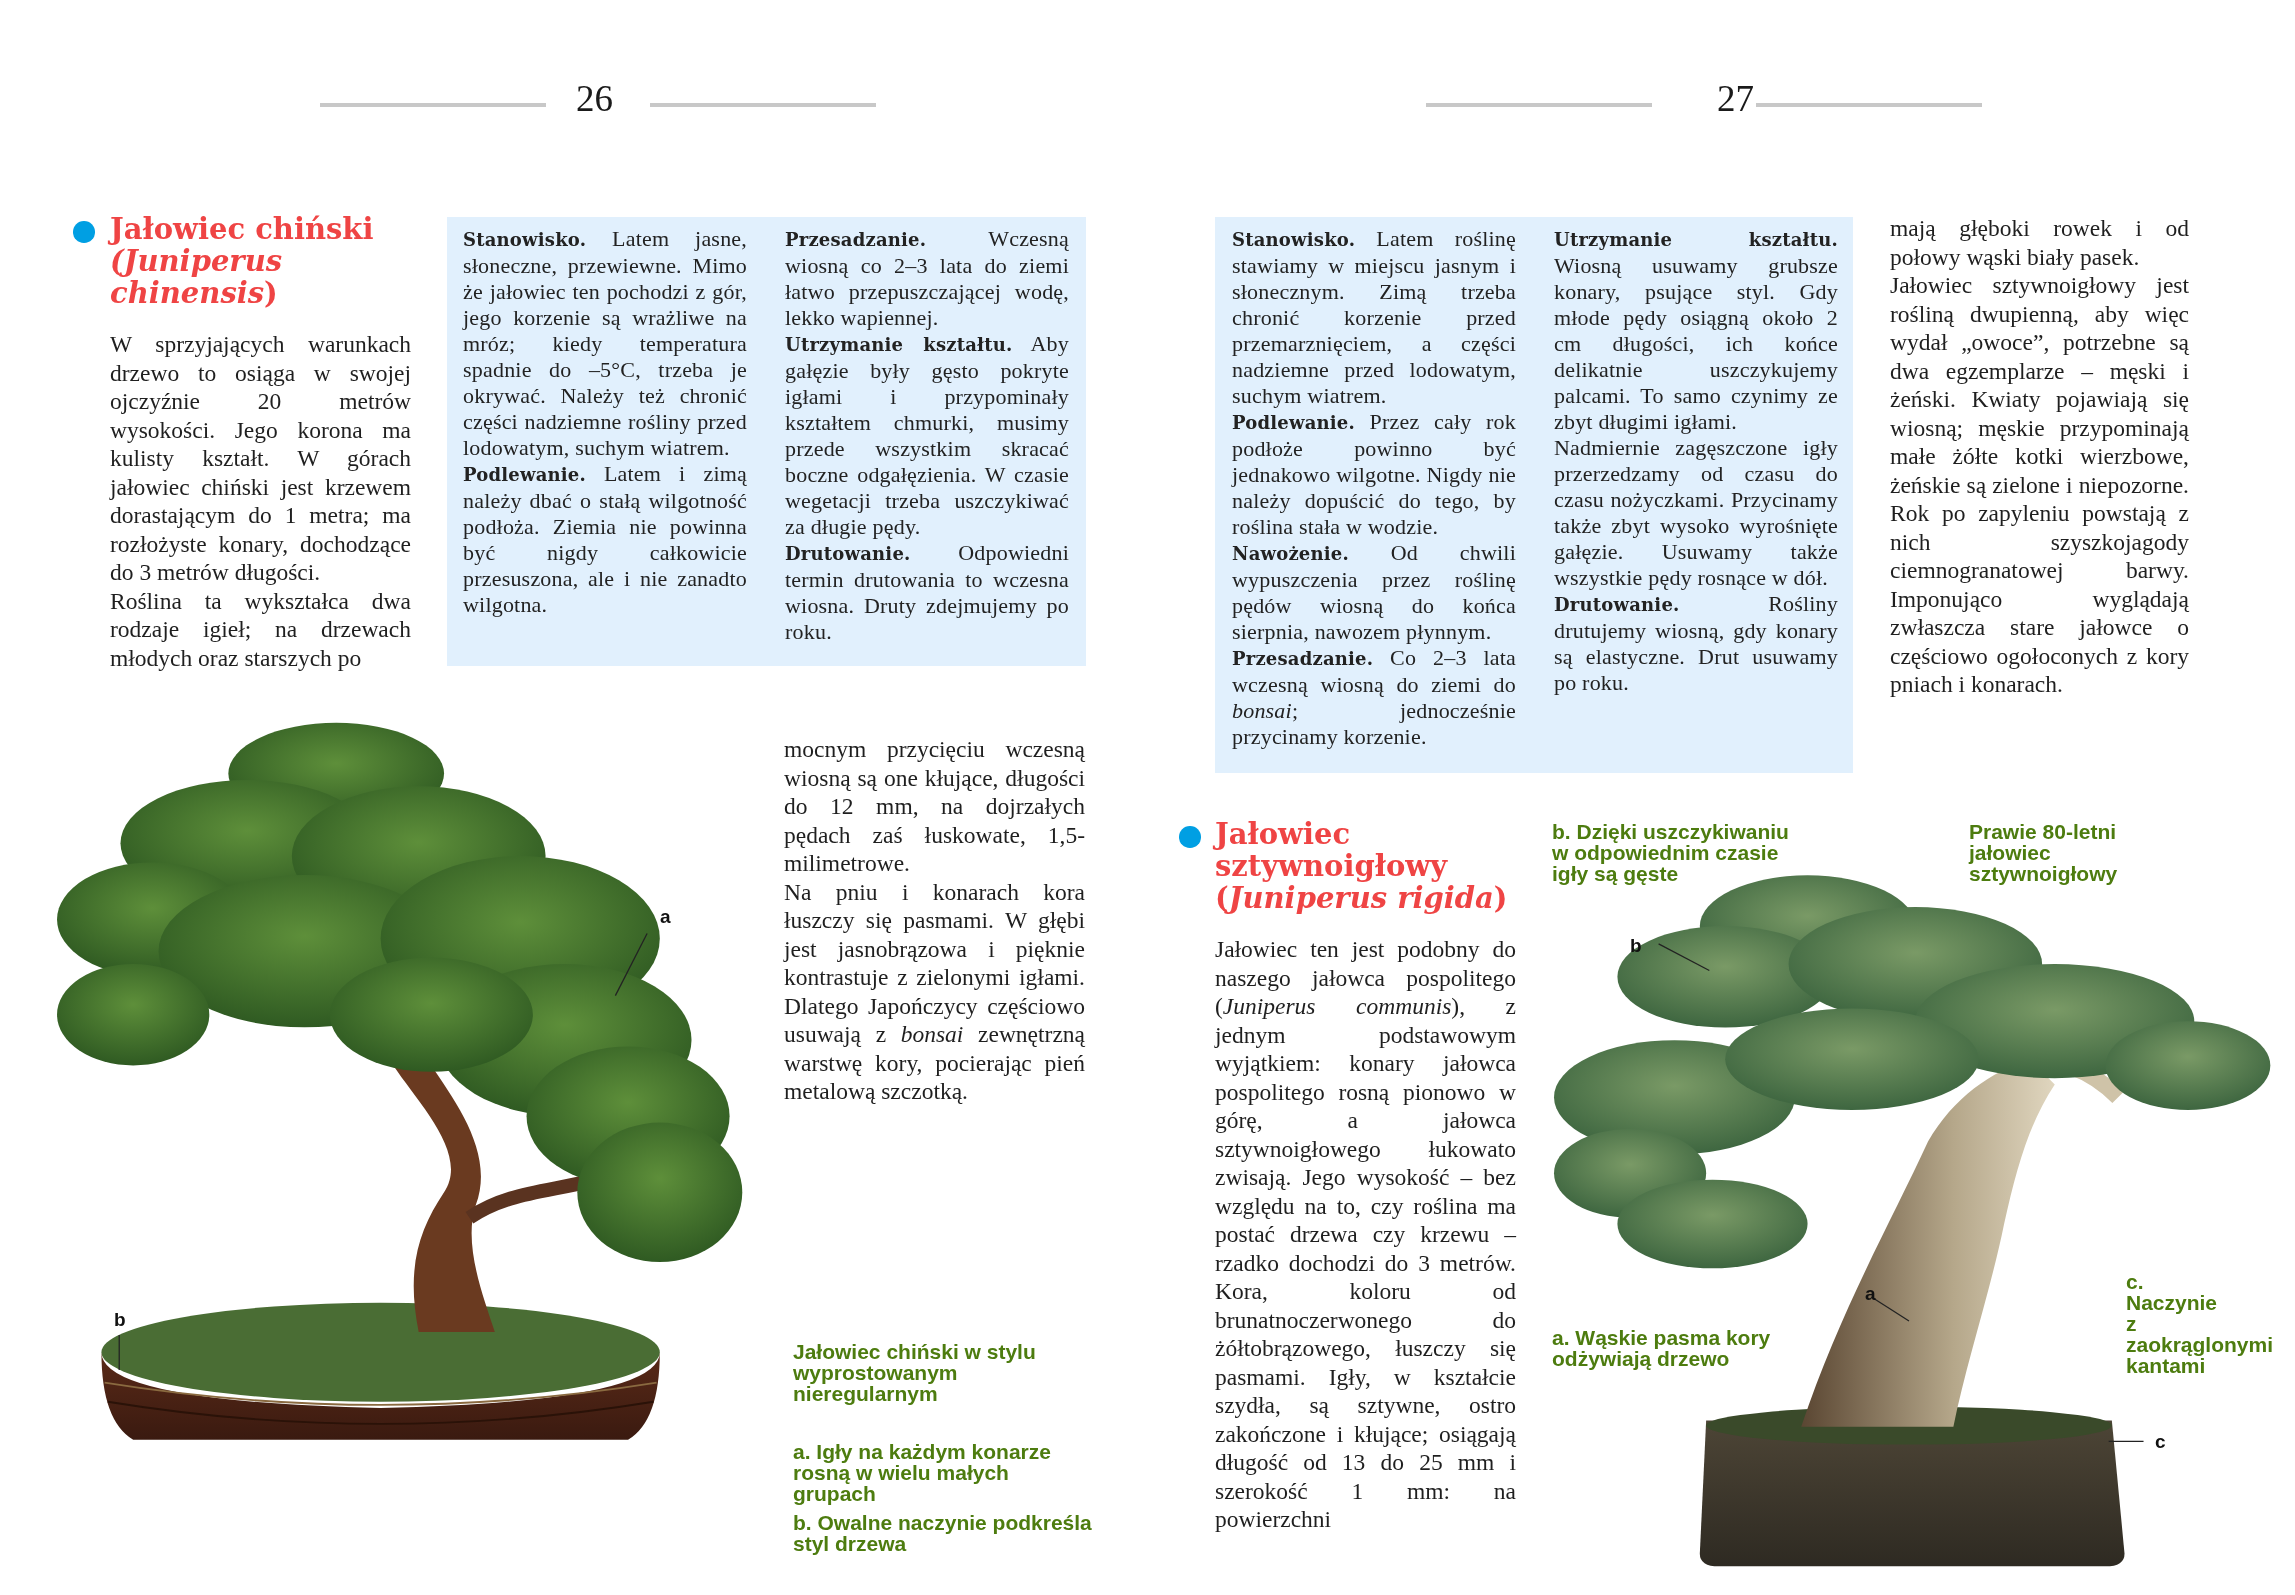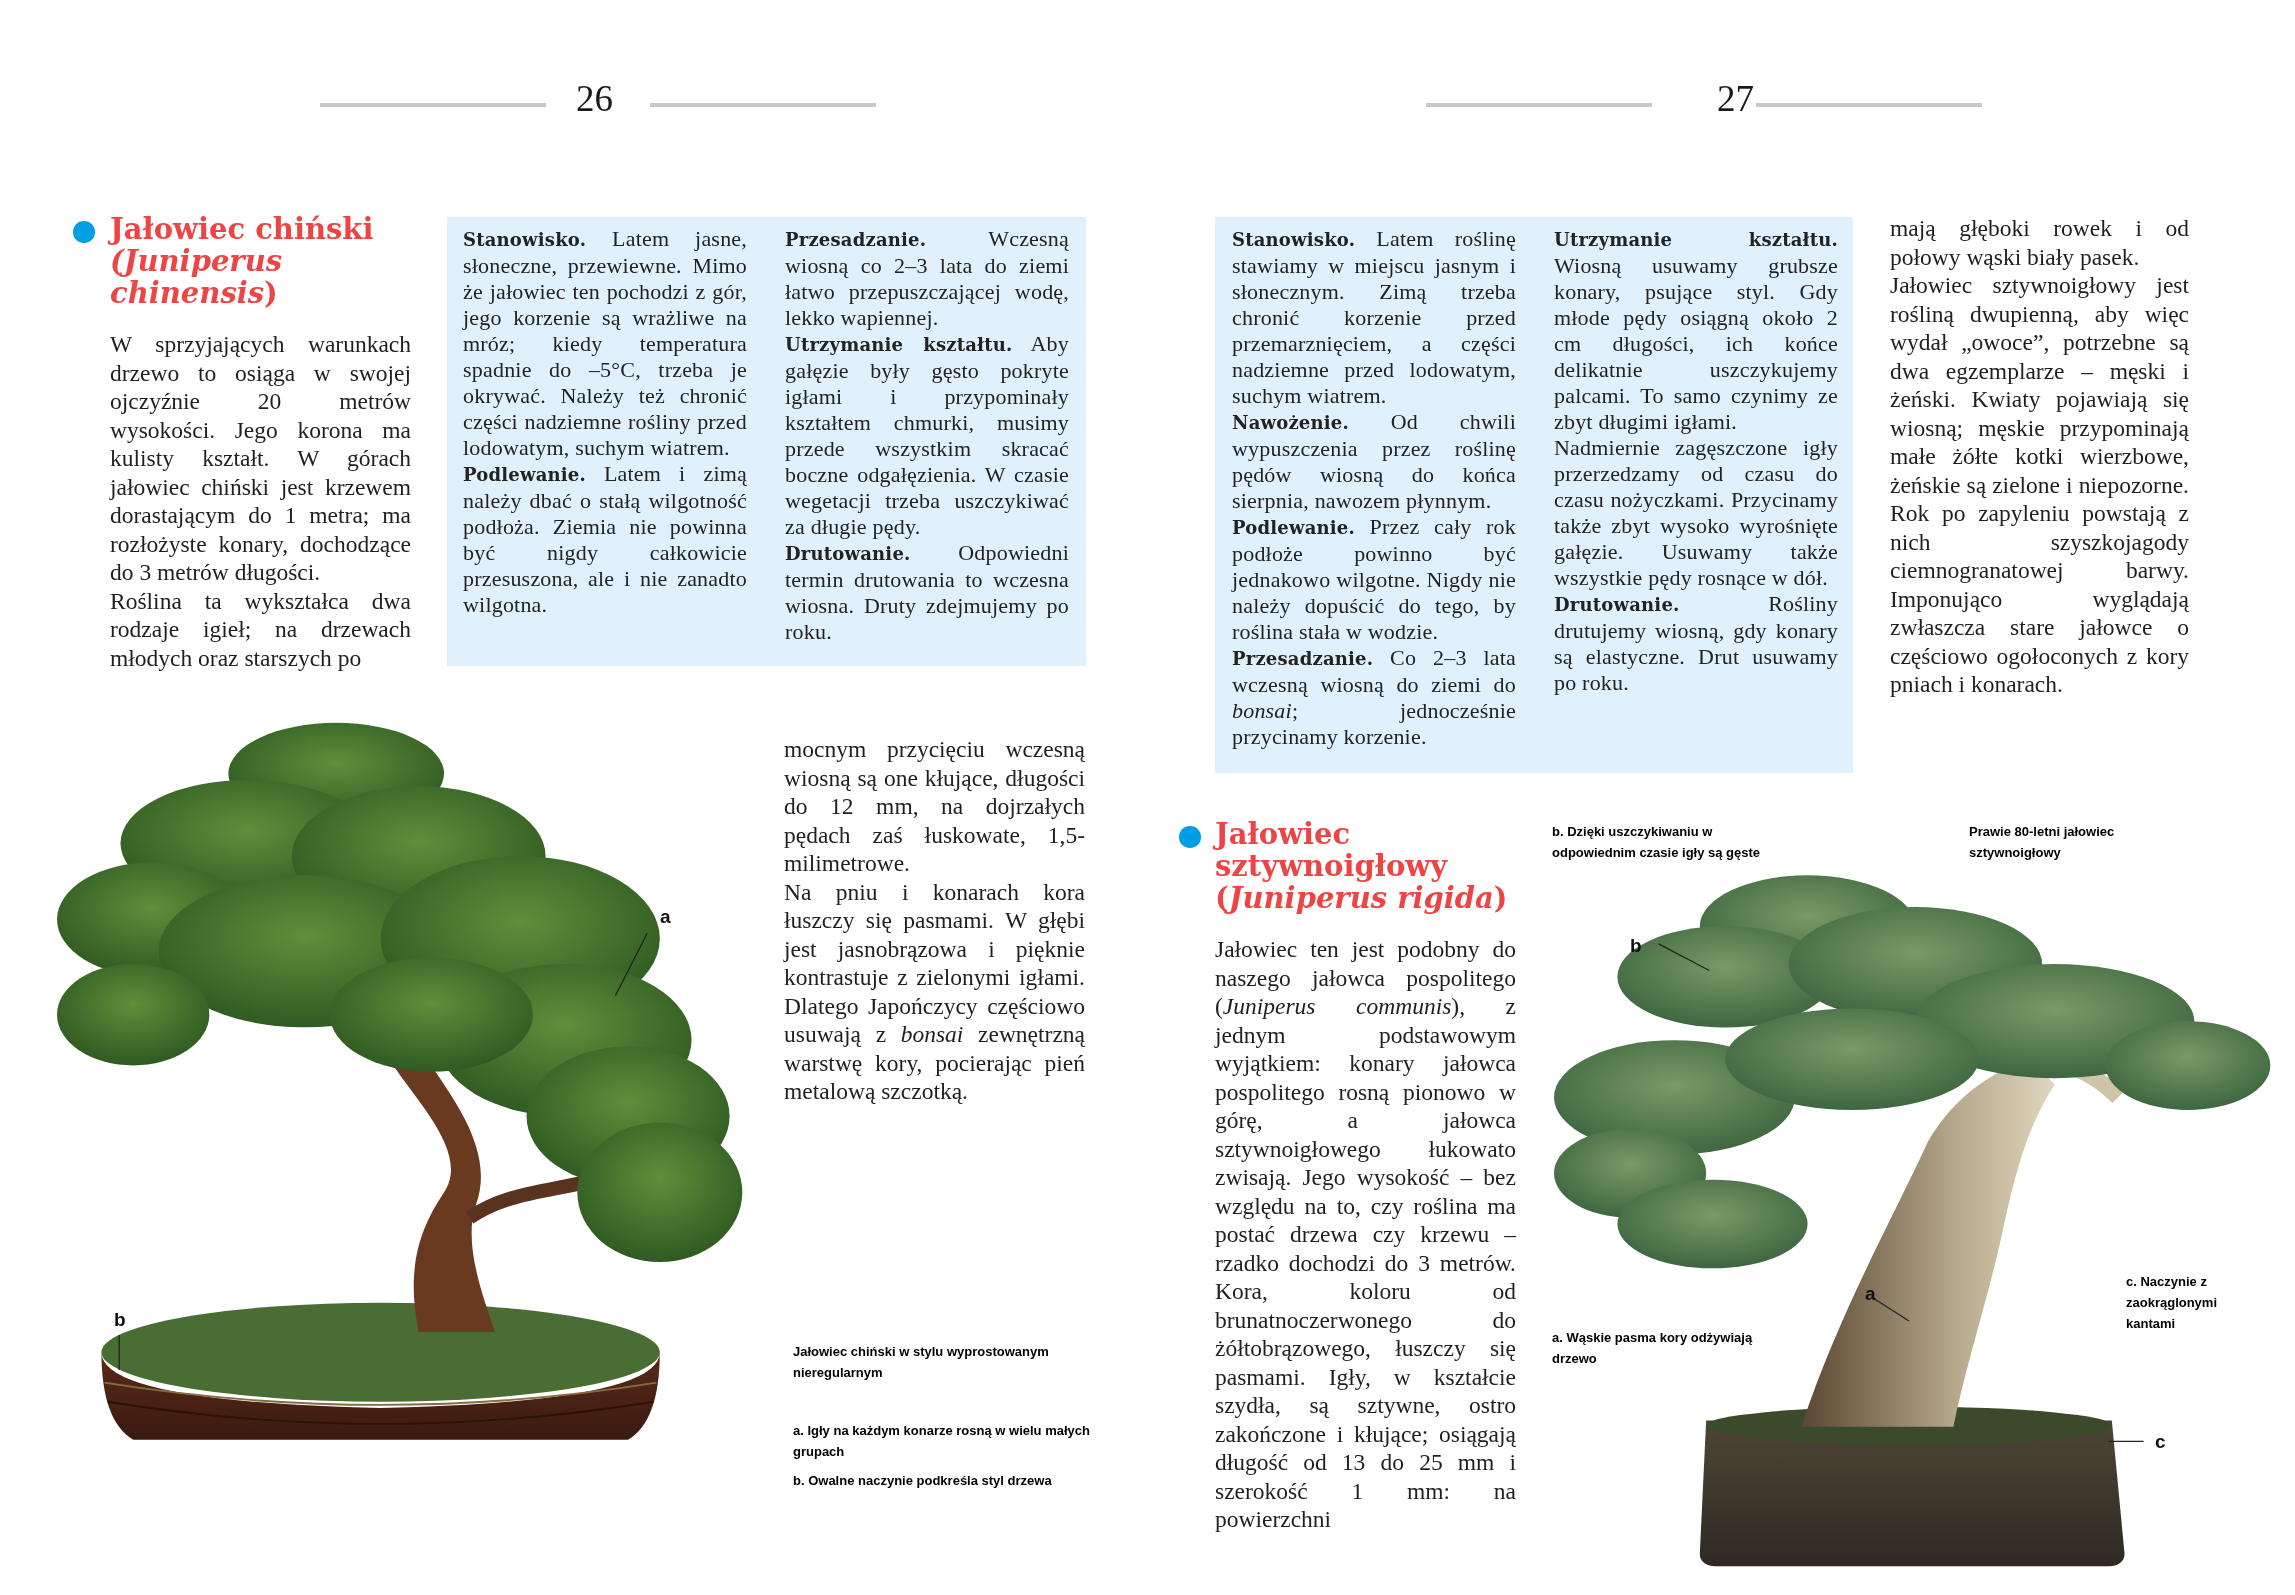--- a/index.html
+++ b/index.html
@@ -9,21 +9,21 @@
   .pagenum { position: absolute; top: 77px; font-size: 37px; font-family: "Liberation Serif", serif; color: #1a1a1a; }
   .bullet { position: absolute; width: 21.6px; height: 21.6px; border-radius: 50%; background: #009fe3; }
   .heading { position: absolute; font-family: "DejaVu Serif", serif; font-weight: bold; font-size: 29px; line-height: 32px; color: #ef4444; }
   .heading i { font-style: italic; }
   .body { position: absolute; font-size: 23.5px; line-height: 28.5px; text-align: justify; color: #1f1f1f; }
   .body p { margin: 0; }
   .box { position: absolute; background: #e1f0fd; }
   .boxcol { position: absolute; font-size: 22px; line-height: 26px; text-align: justify; color: #222; letter-spacing: 0.2px; }
   .boxcol p { margin: 0; }
   .boxcol b { font-family: "DejaVu Serif", serif; font-weight: bold; font-size: 18px; }
-  .caption { position: absolute; font-family: "Liberation Sans", sans-serif; font-weight: bold; font-size: 13px; line-height: 21px; color: #000000; }
+  .caption { position: absolute; font-family: "Liberation Sans", sans-serif; font-weight: bold; font-size: 21px; line-height: 21px; color: #4d7c0f; }
   .caption p { margin: 8px; }
   .label { position: absolute; font-family: "Liberation Sans", sans-serif; font-weight: bold; font-size: 19px; color: #111; }
   svg { position: absolute; }
 </style>
 </head>
 <body>
 
 <div>
   <div class="rule" style="left:320px;width:226px;"></div>
   <div class="pagenum" style="left:576px;">26</div>
@@ -106,22 +106,22 @@
 </div>
 
 <div>
   <div class="rule" style="left:1426px;width:226px;"></div>
   <div class="pagenum" style="left:1681px;margin-left:36px;">27</div>
   <div class="rule" style="left:1756px;width:226px;"></div>
 
   <div class="box" style="left:1215px;top:217px;width:638px;height:556px;"></div>
   <div class="boxcol" style="left:1232px;top:226px;width:284px;">
     <p><b>Stanowisko.</b><span> Latem roślinę stawiamy w miejscu jasnym i słonecznym. Zimą trzeba chronić korzenie przed przemarznięciem, a części nadziemne przed lodowatym, suchym wiatrem.</span></p>
+    <p><b>Podlewanie.</b><span> Przez cały rok podłoże powinno być jednakowo wilgotne. Nigdy nie należy dopuścić do tego, by roślina stała w wodzie.</span></p>
     <p><b>Nawożenie.</b><span> Od chwili wypuszczenia przez roślinę pędów wiosną do końca sierpnia, nawozem płynnym.</span></p>
-    <p><b>Podlewanie.</b><span> Przez cały rok podłoże powinno być jednakowo wilgotne. Nigdy nie należy dopuścić do tego, by roślina stała w wodzie.</span></p>
     <p><b>Przesadzanie.</b><span> Co 2–3 lata wczesną wiosną do ziemi do </span><i>bonsai</i><span>; jednocześnie przycinamy korzenie.</span></p>
   </div>
   <div class="boxcol" style="left:1554px;top:226px;width:284px;">
     <p><b>Utrzymanie kształtu.</b><span> Wiosną usuwamy grubsze konary, psujące styl. Gdy młode pędy osiągną około 2 cm długości, ich końce delikatnie uszczykujemy palcami. To samo czynimy ze zbyt długimi igłami.</span></p>
     <p><span>Nadmiernie zagęszczone igły przerzedzamy od czasu do czasu nożyczkami. Przycinamy także zbyt wysoko wyrośnięte gałęzie. Usuwamy także wszystkie pędy rosnące w dół.</span></p>
     <p><b>Drutowanie.</b><span> Rośliny drutujemy wiosną, gdy konary są elastyczne. Drut usuwamy po roku.</span></p>
   </div>
 
   <div class="body" style="left:1890px;top:214px;width:299px;">
     <p>mają głęboki rowek i od połowy wąski biały pasek.</p>

